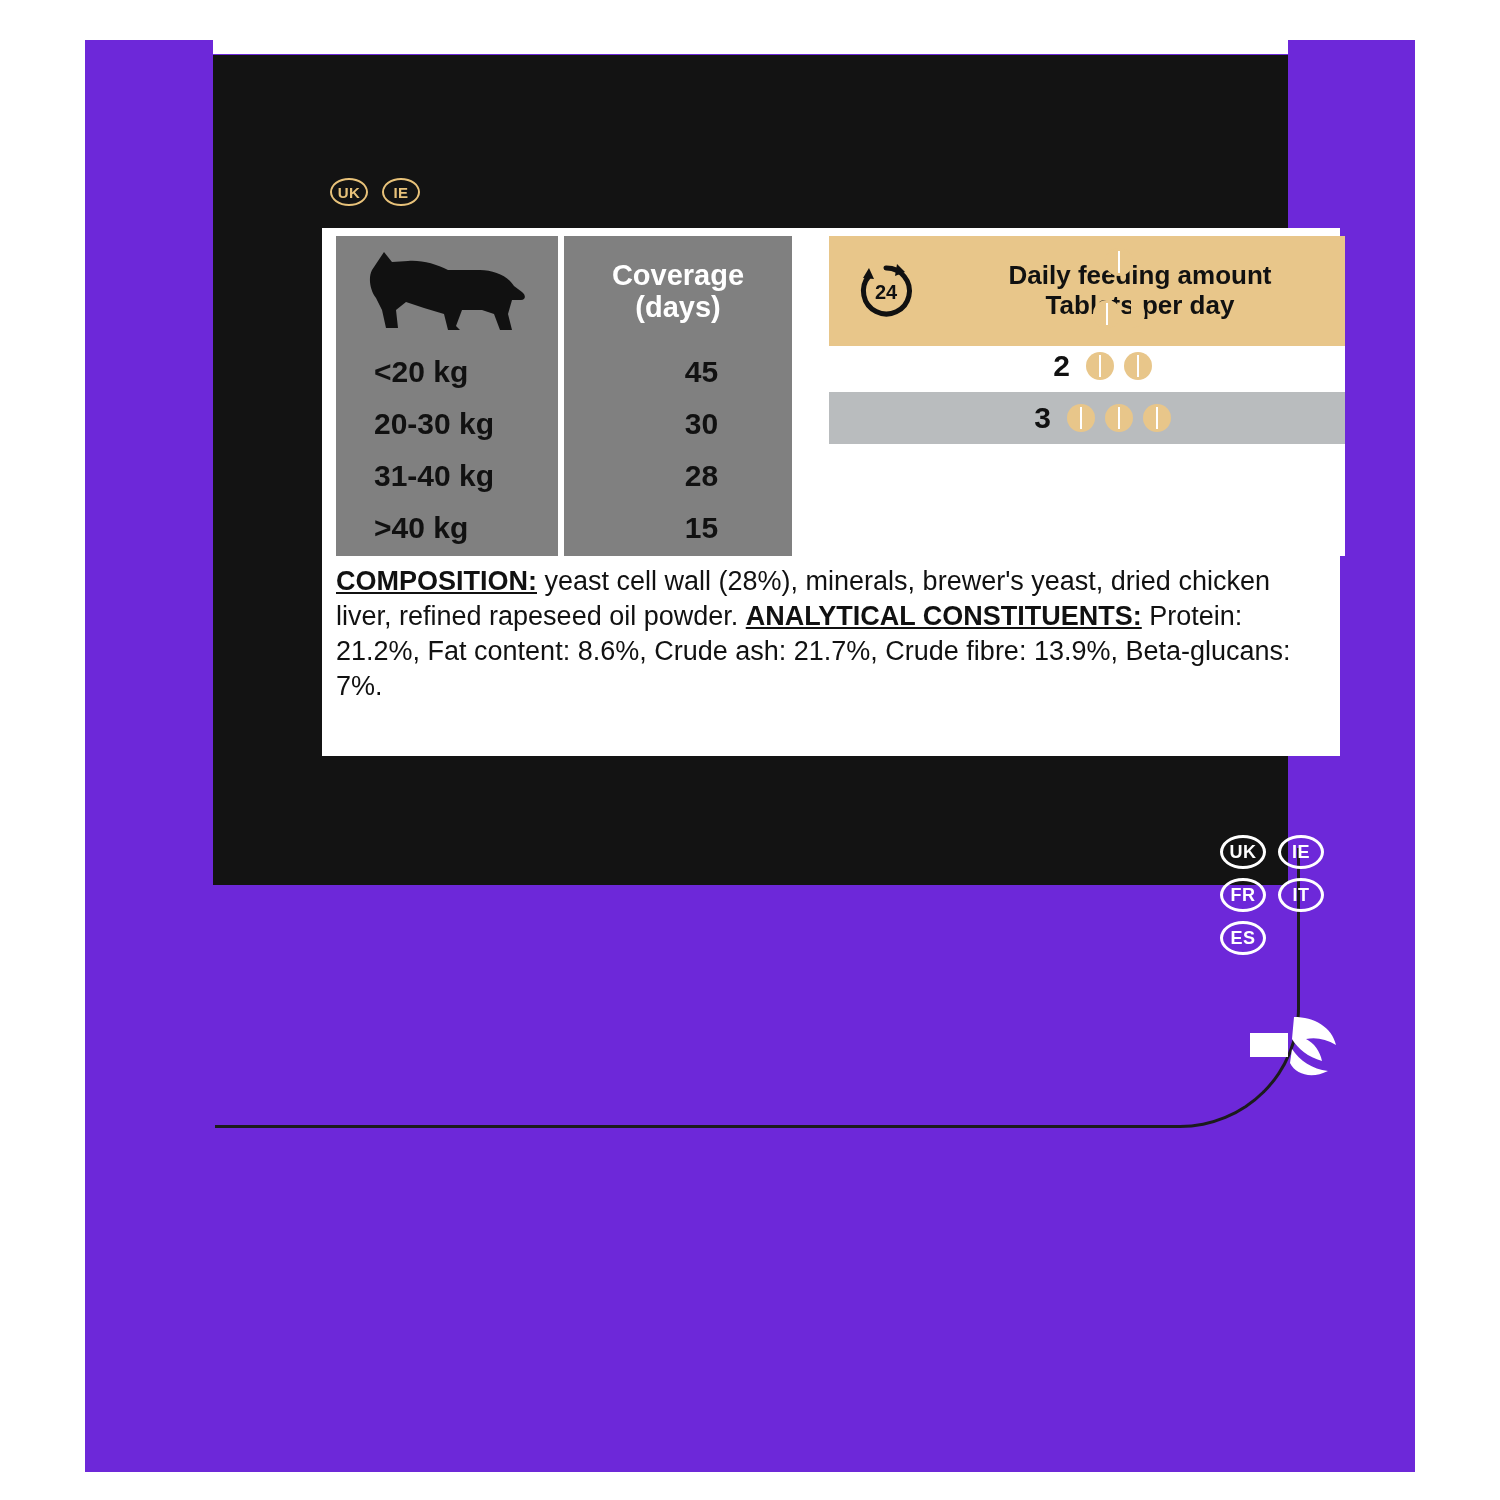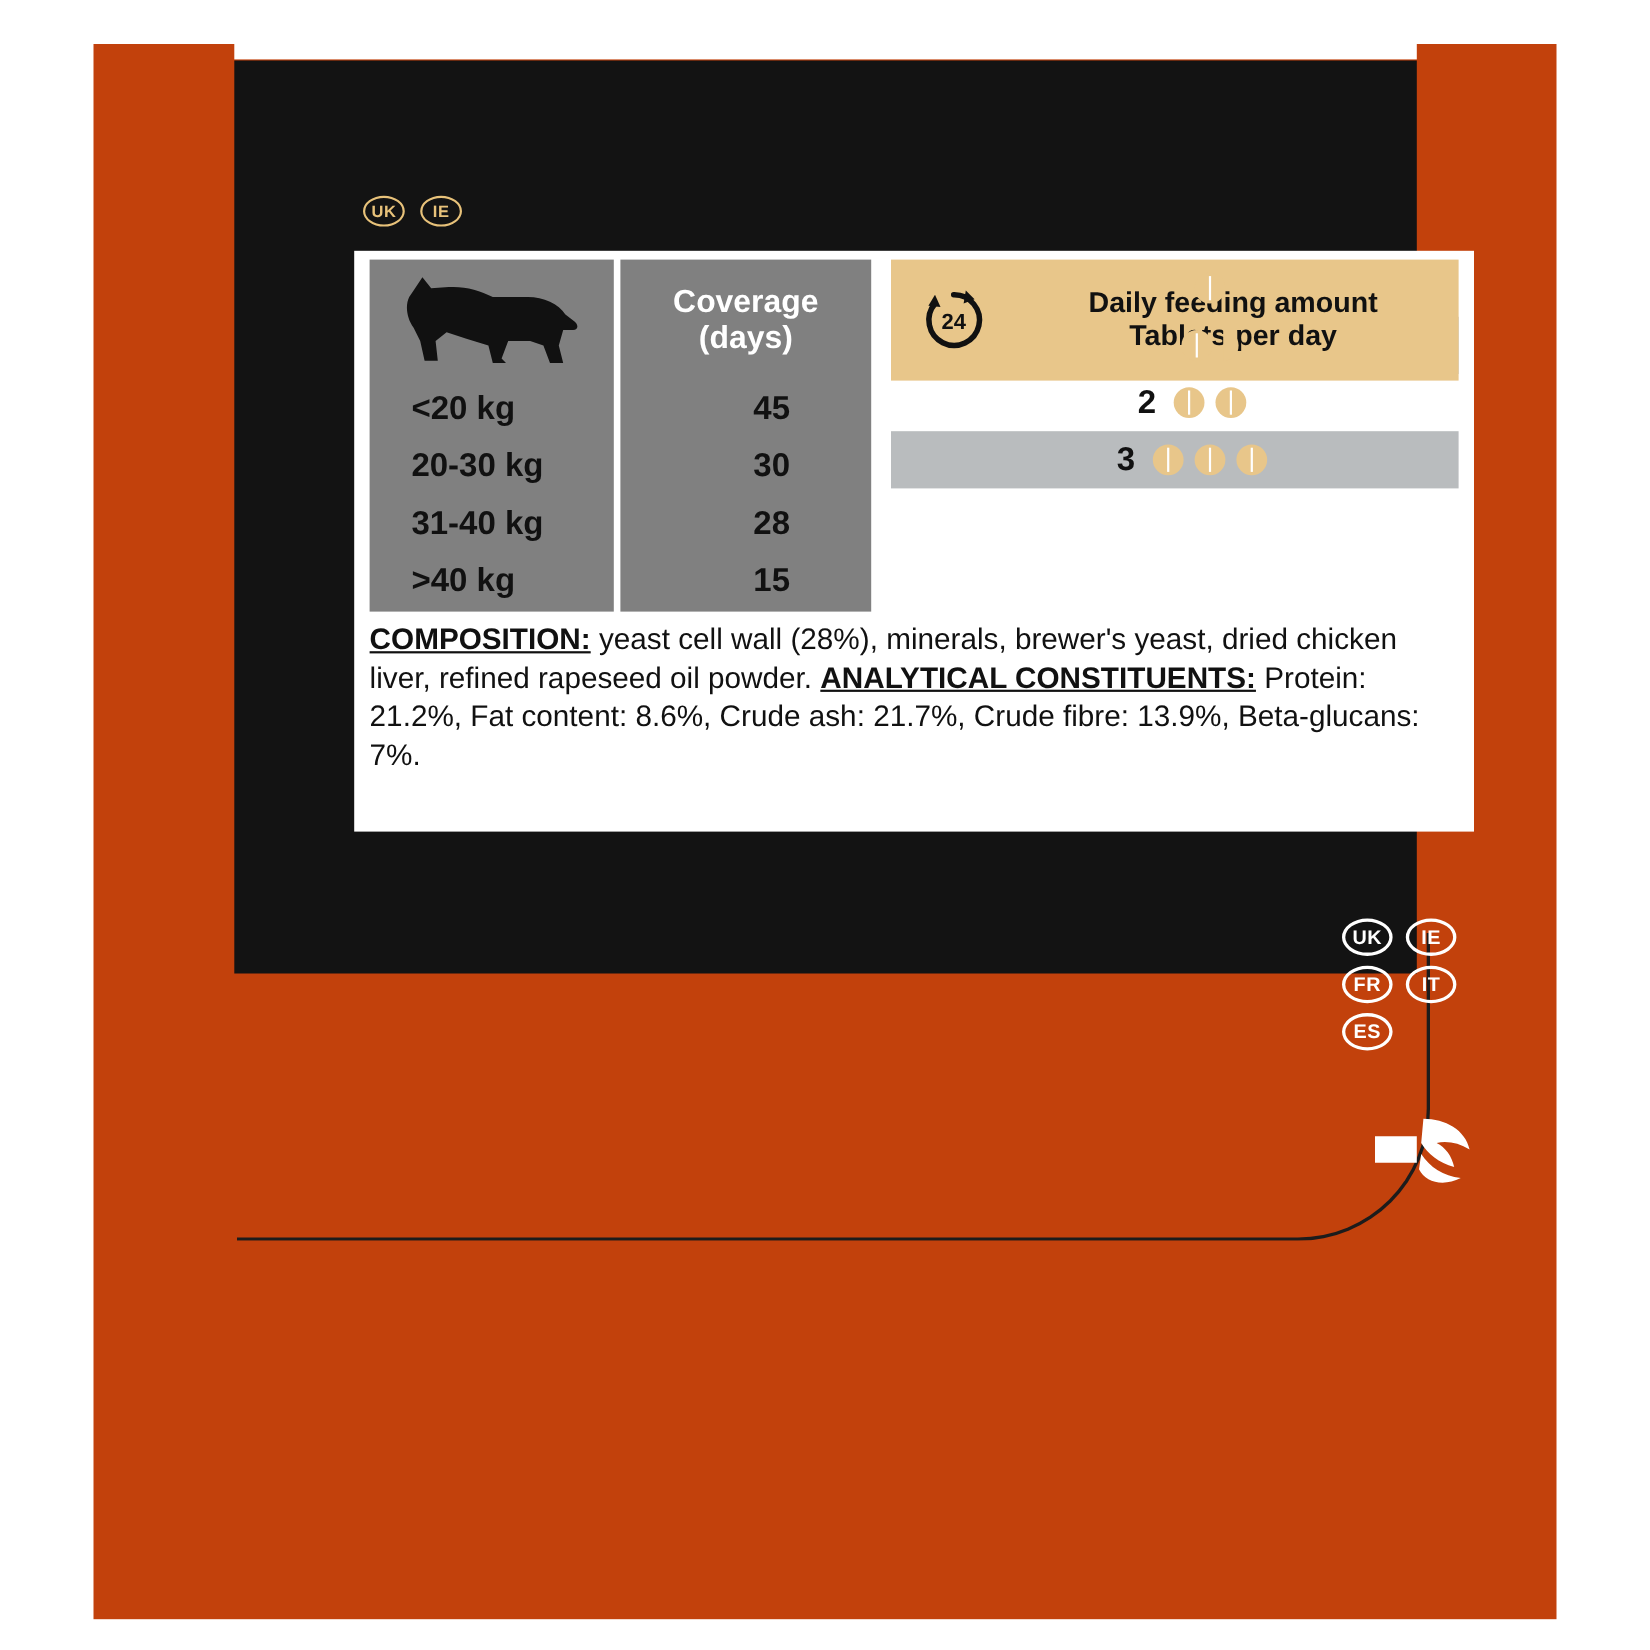--- a/index.html
+++ b/index.html
@@ -15,21 +15,21 @@
     overflow: hidden;
   }
 
   
   .package {
     position: absolute;
     left: 85px;
     top: 40px;
     width: 1330px;
     height: 1432px;
-    background: #c2410c;
+    background: #6d28d9;
   }
   .package-inner-panel {
     position: absolute;
     left: 128px;
     top: 15px;
     width: 1075px;
     height: 830px;
     background: #131313;
   }
   
@@ -117,21 +117,21 @@
   .col-coverage {
     position: absolute;
     left: 228px;
     top: 0;
     width: 228px;
     height: 320px;
     background: #808080;
   }
   .col-daily {
     position: absolute;
-    left: 474px;
+    left: 493px;
     top: 0;
     width: 516px;
     height: 320px;
     background: #ffffff;
   }
   .daily-head {
     position: absolute;
     left: 0; top: 0;
     width: 516px; height: 110px;
     background: #e8c68a;

